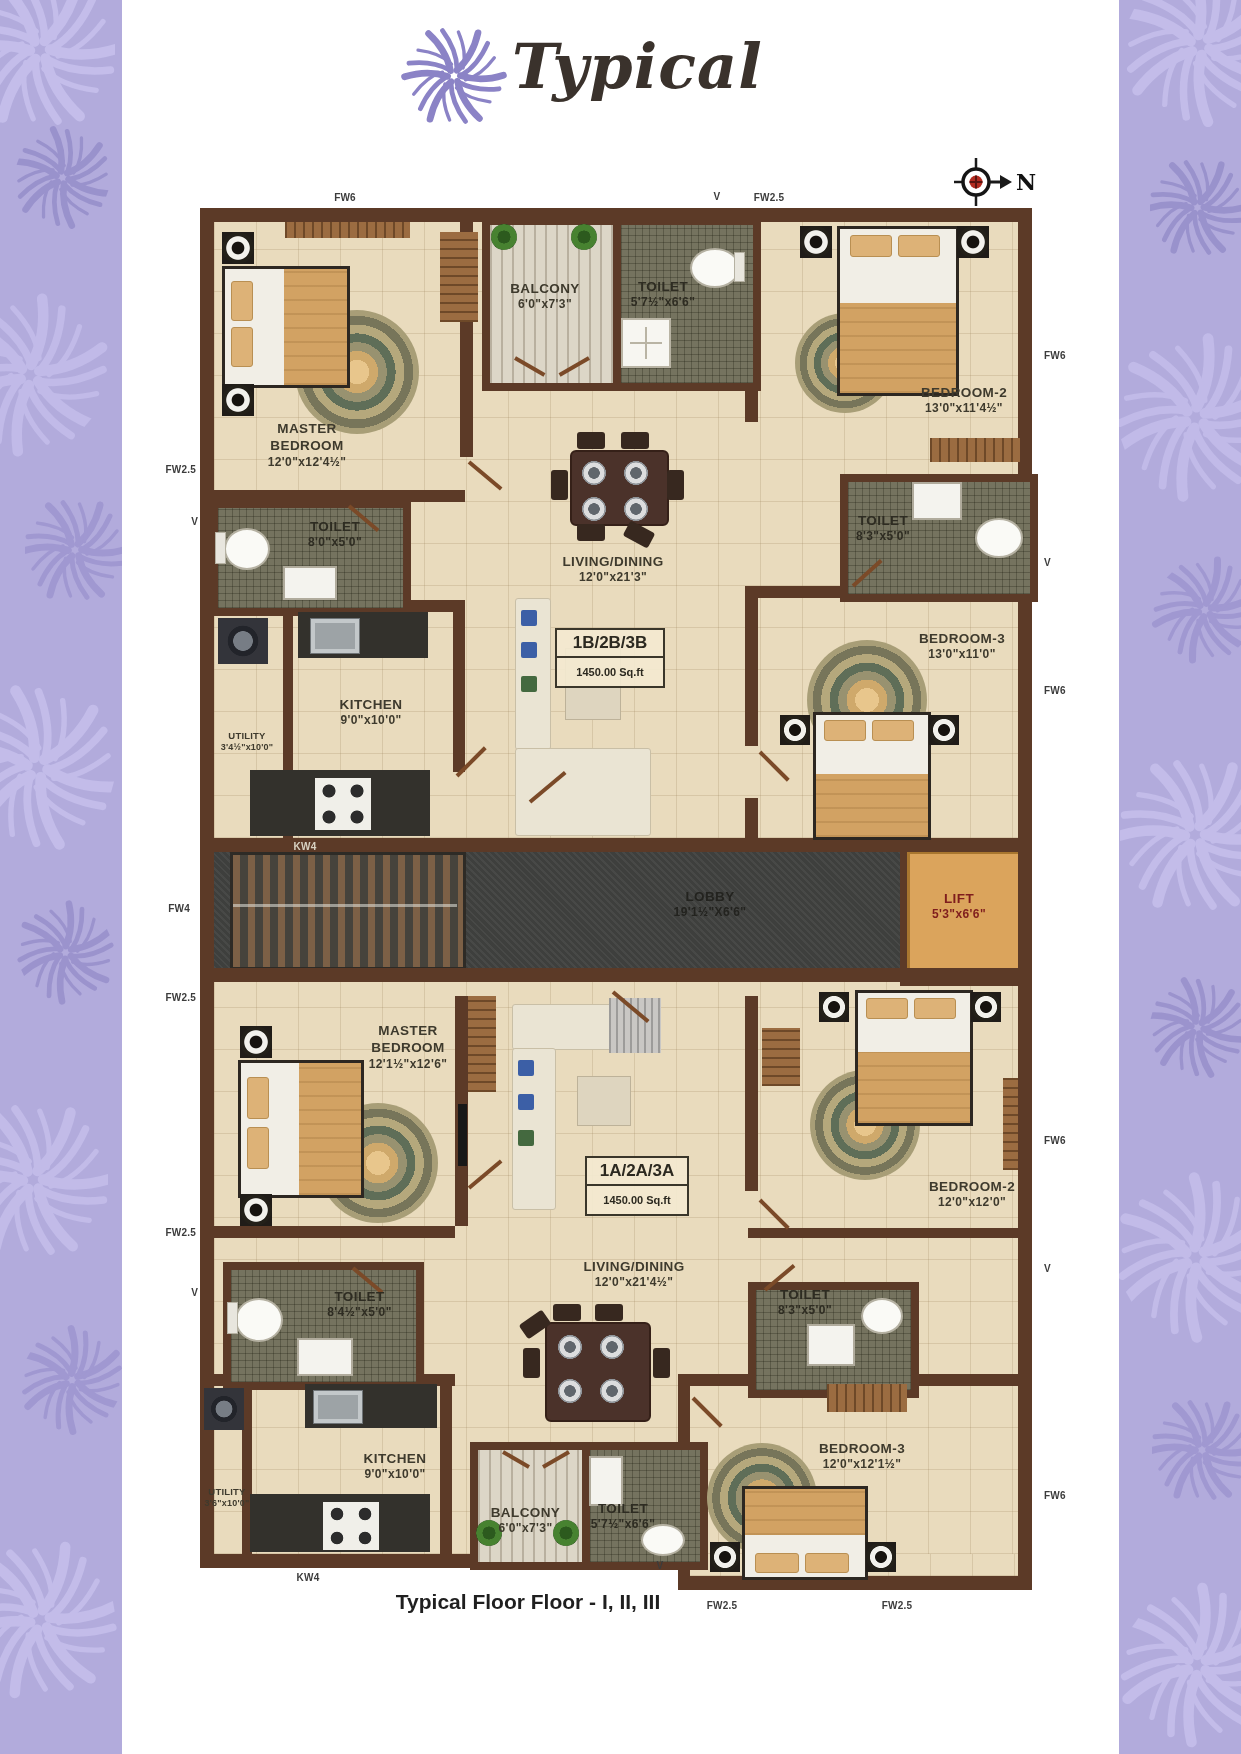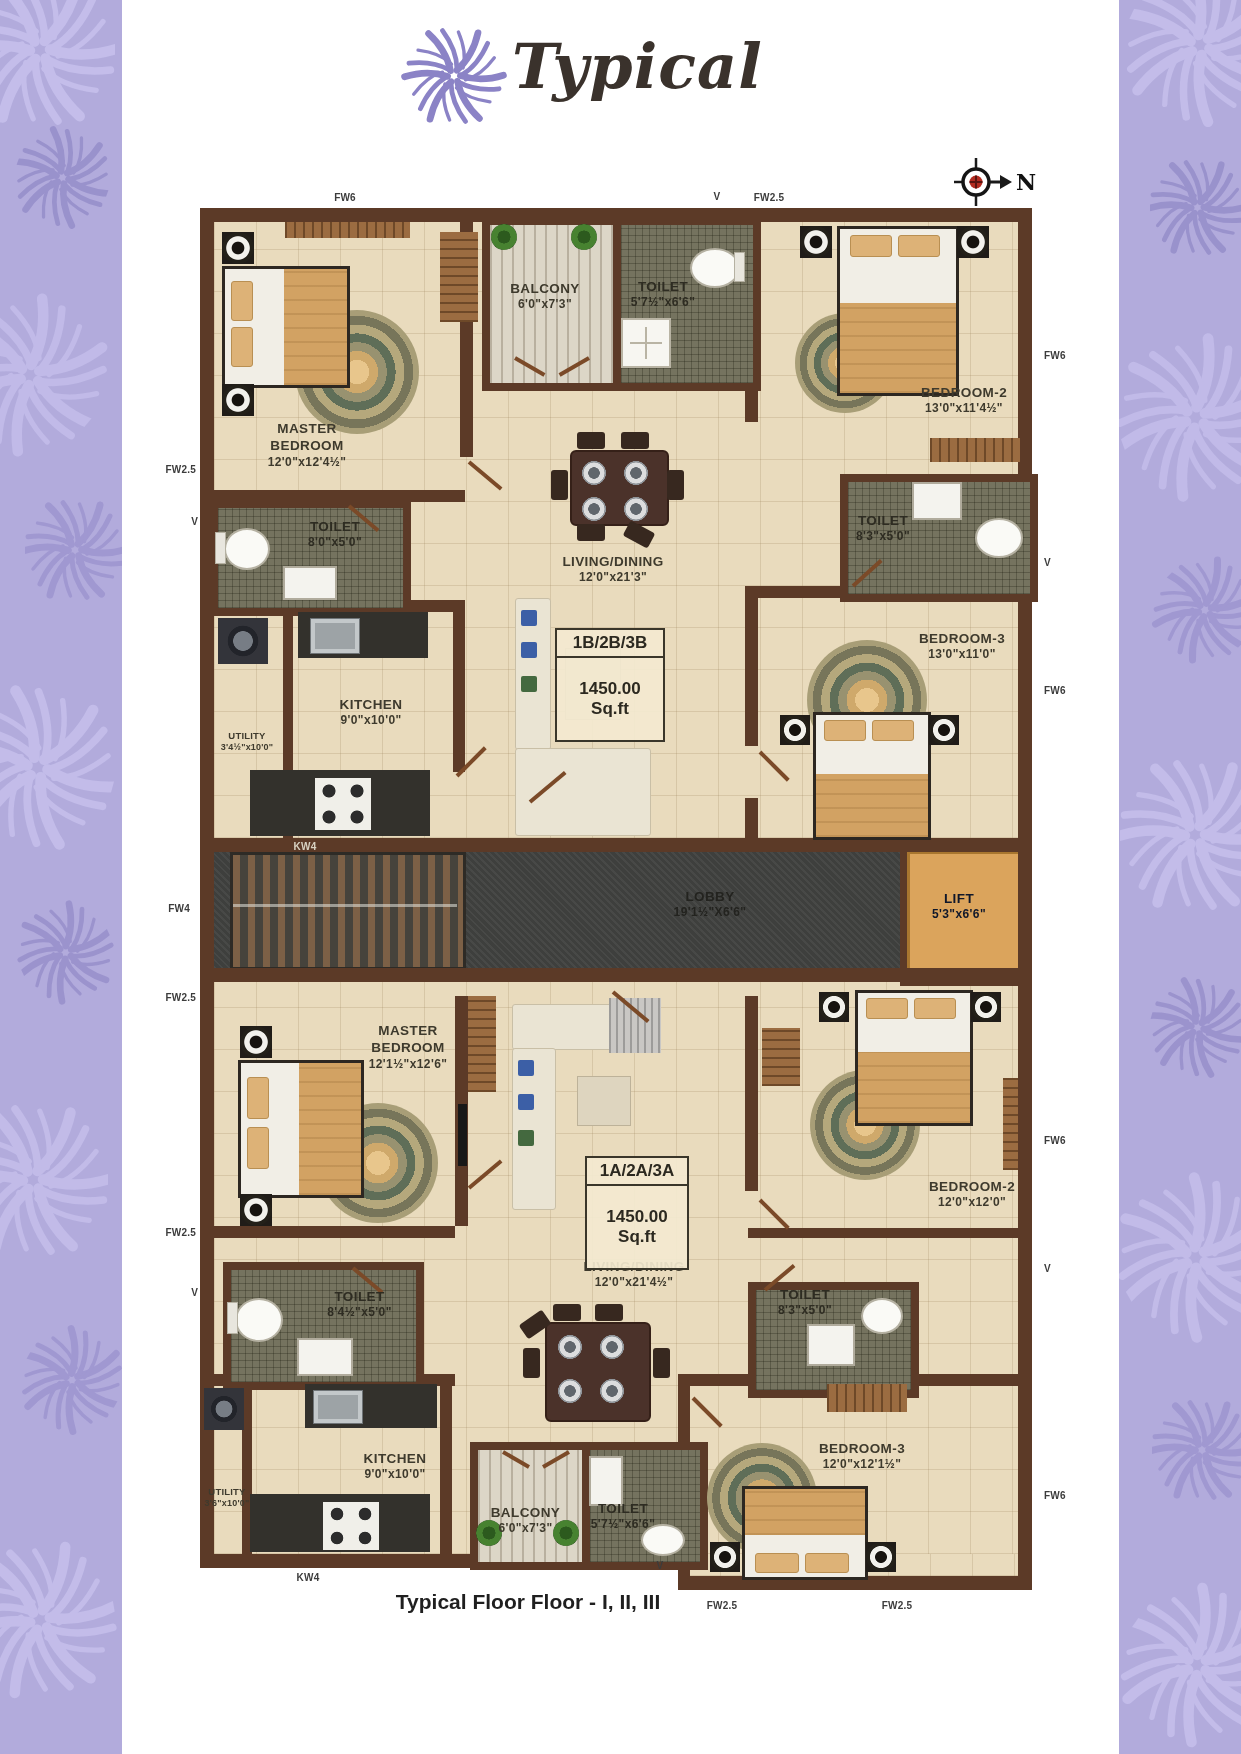--- a/index.html
+++ b/index.html
@@ -46,26 +46,26 @@
   .pilS{position:absolute;border-radius:2px}
   .ctable{position:absolute;background:#ded5bf;border:1px solid #bdb299}
   .plant{position:absolute;border-radius:50%;background:radial-gradient(circle,#2c5a1e 0 35%,#478230 36% 68%,#2c5a1e 69% 85%,transparent 86%)}
   .leaf{position:absolute;height:4px;background:#7b4a28;transform-origin:left center}
   .tv{position:absolute;background:#181818}
   .drape{position:absolute;background-color:#c9c7c4;background-image:repeating-linear-gradient(90deg,rgba(90,90,90,.4) 0 2px,transparent 2px 7px)}
   .rlabel{position:absolute;text-align:center;color:#3e3a2d;font-weight:700;font-size:13.5px;letter-spacing:.4px;line-height:1.28}
   .rlabel .dims{font-size:12px}
   .rlabel.small{font-size:9.5px;letter-spacing:.2px}
   .rlabel.small .dims{font-size:9px}
-  .rlabel.onlight{color:#0f172a}
+  .rlabel.onlight{color:#7f1d1d}
   .rlabel.ondark{color:#23231f}
   .elabel{position:absolute;font-weight:700;font-size:10px;color:#3c3c3c;letter-spacing:.2px}
   .badge{position:absolute;border:2px solid #3a362a;background:rgba(243,233,208,.92);text-align:center;color:#2c2920;font-weight:700}
   .badge .b1{font-size:17px;padding:3px 4px;border-bottom:2px solid #3a362a}
-  .badge .b2{font-size:17px;padding:21px 4px}
+  .badge .b2{font-size:11px;padding:8px 4px}
   .logo-text{position:absolute;left:512px;top:30px;font-family:"DejaVu Serif",serif;font-style:italic;font-weight:700;font-size:62px;color:#3a322c;letter-spacing:1px}
   .caption{position:absolute;left:378px;top:1590px;width:300px;text-align:center;font-weight:700;font-size:21px;color:#1f1f1f}
 </style>
 </head>
 <body>
 
 <div class="page">
 
   <svg width="0" height="0" style="position:absolute">
     <defs>

